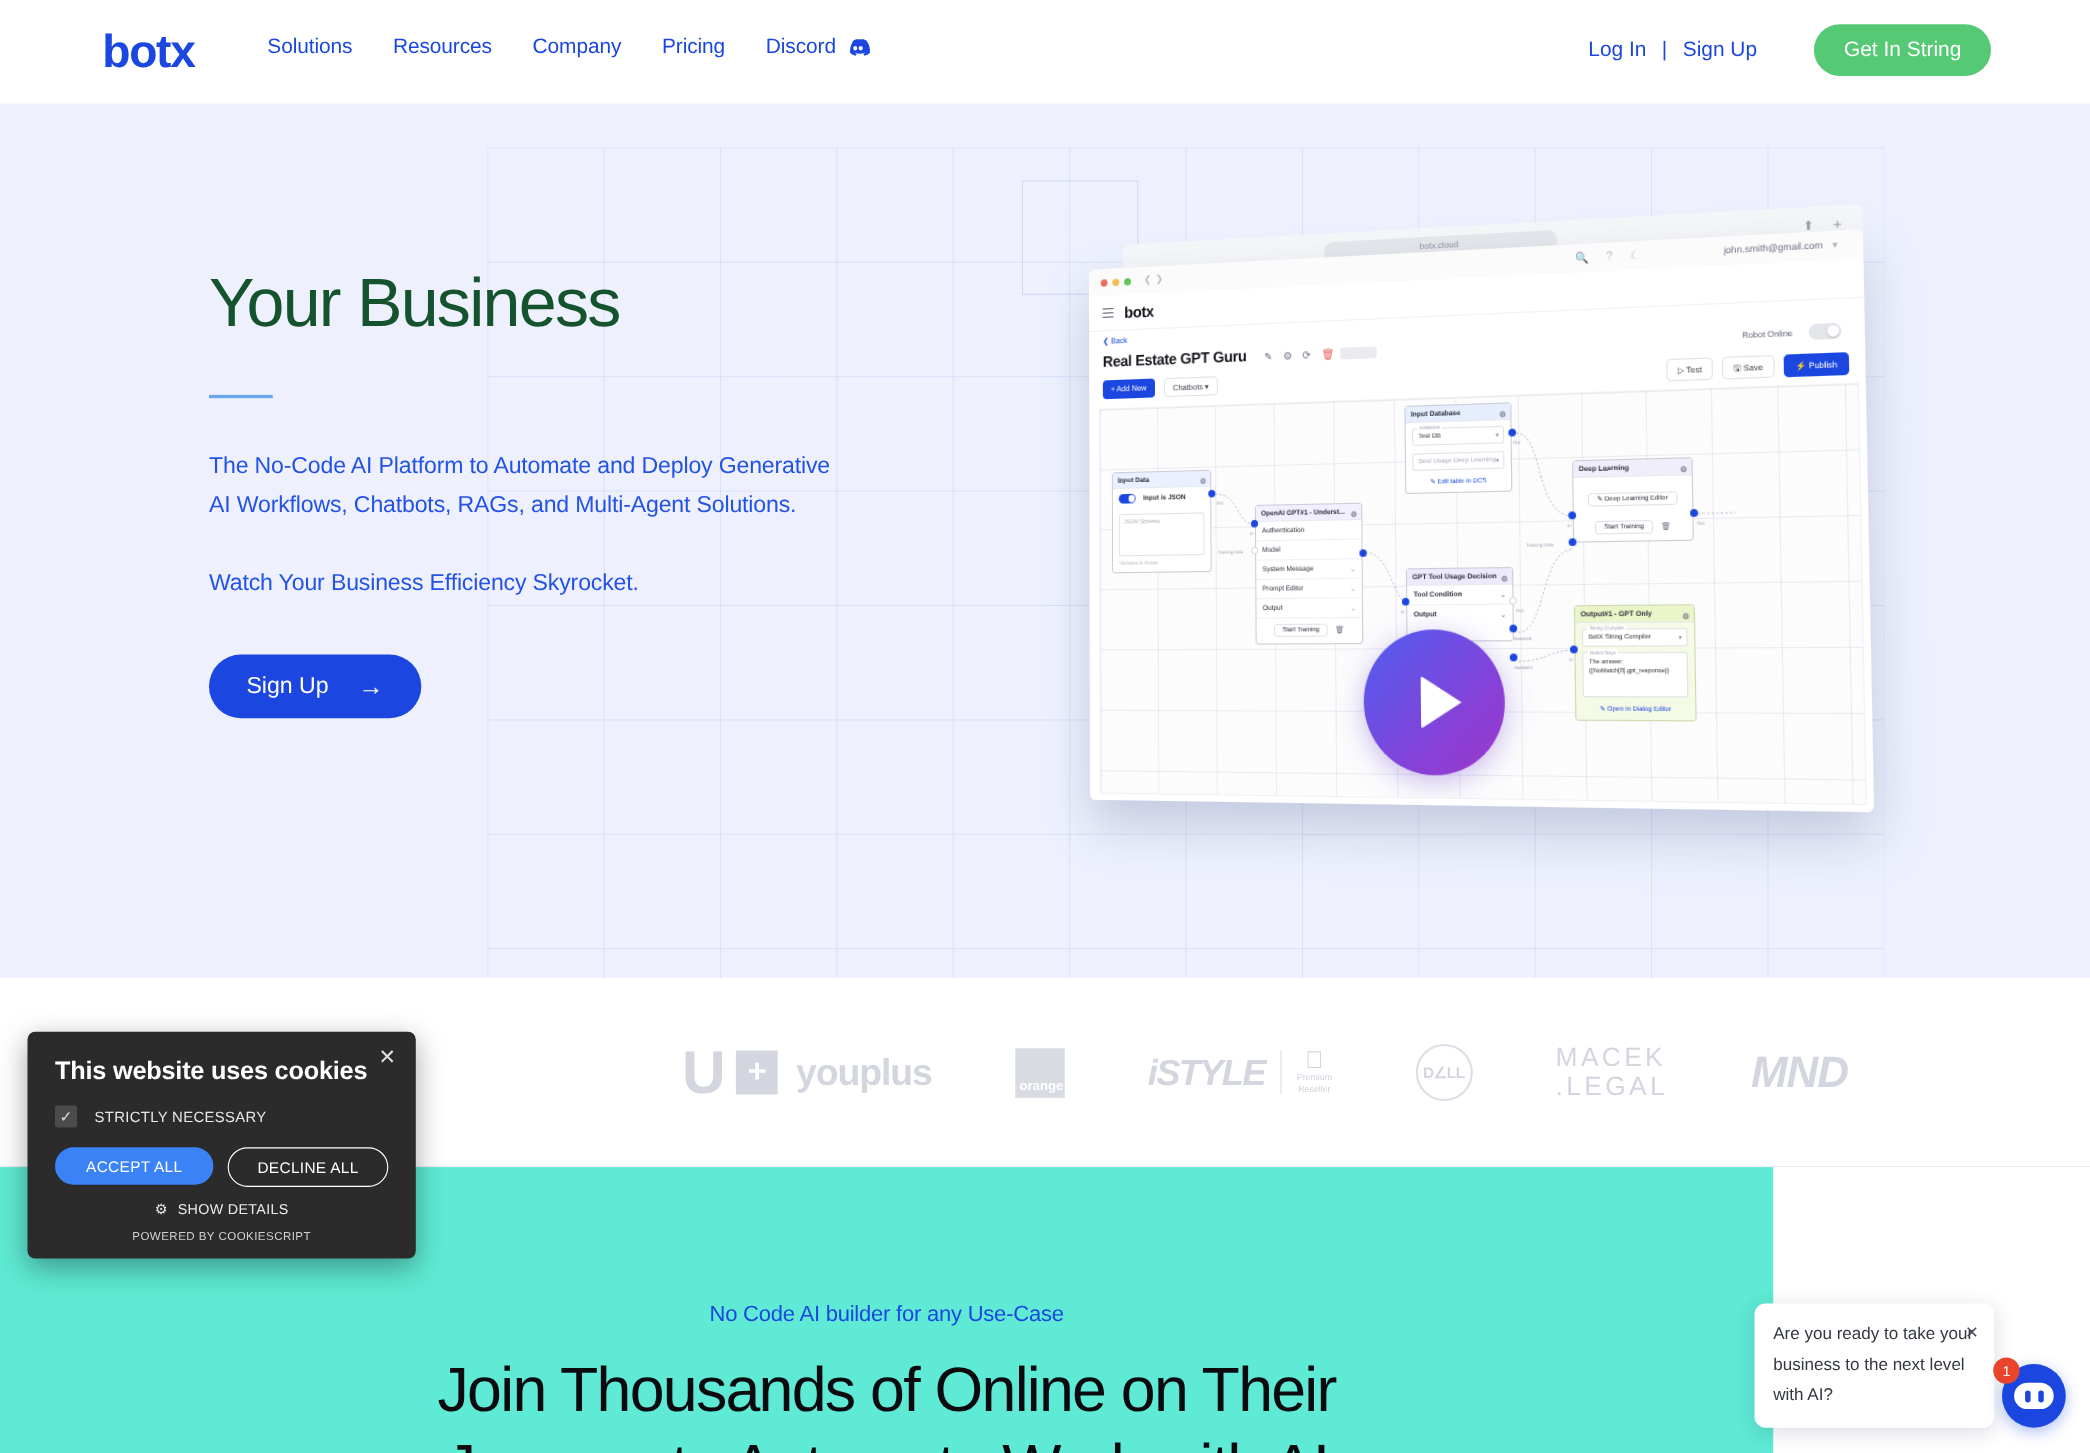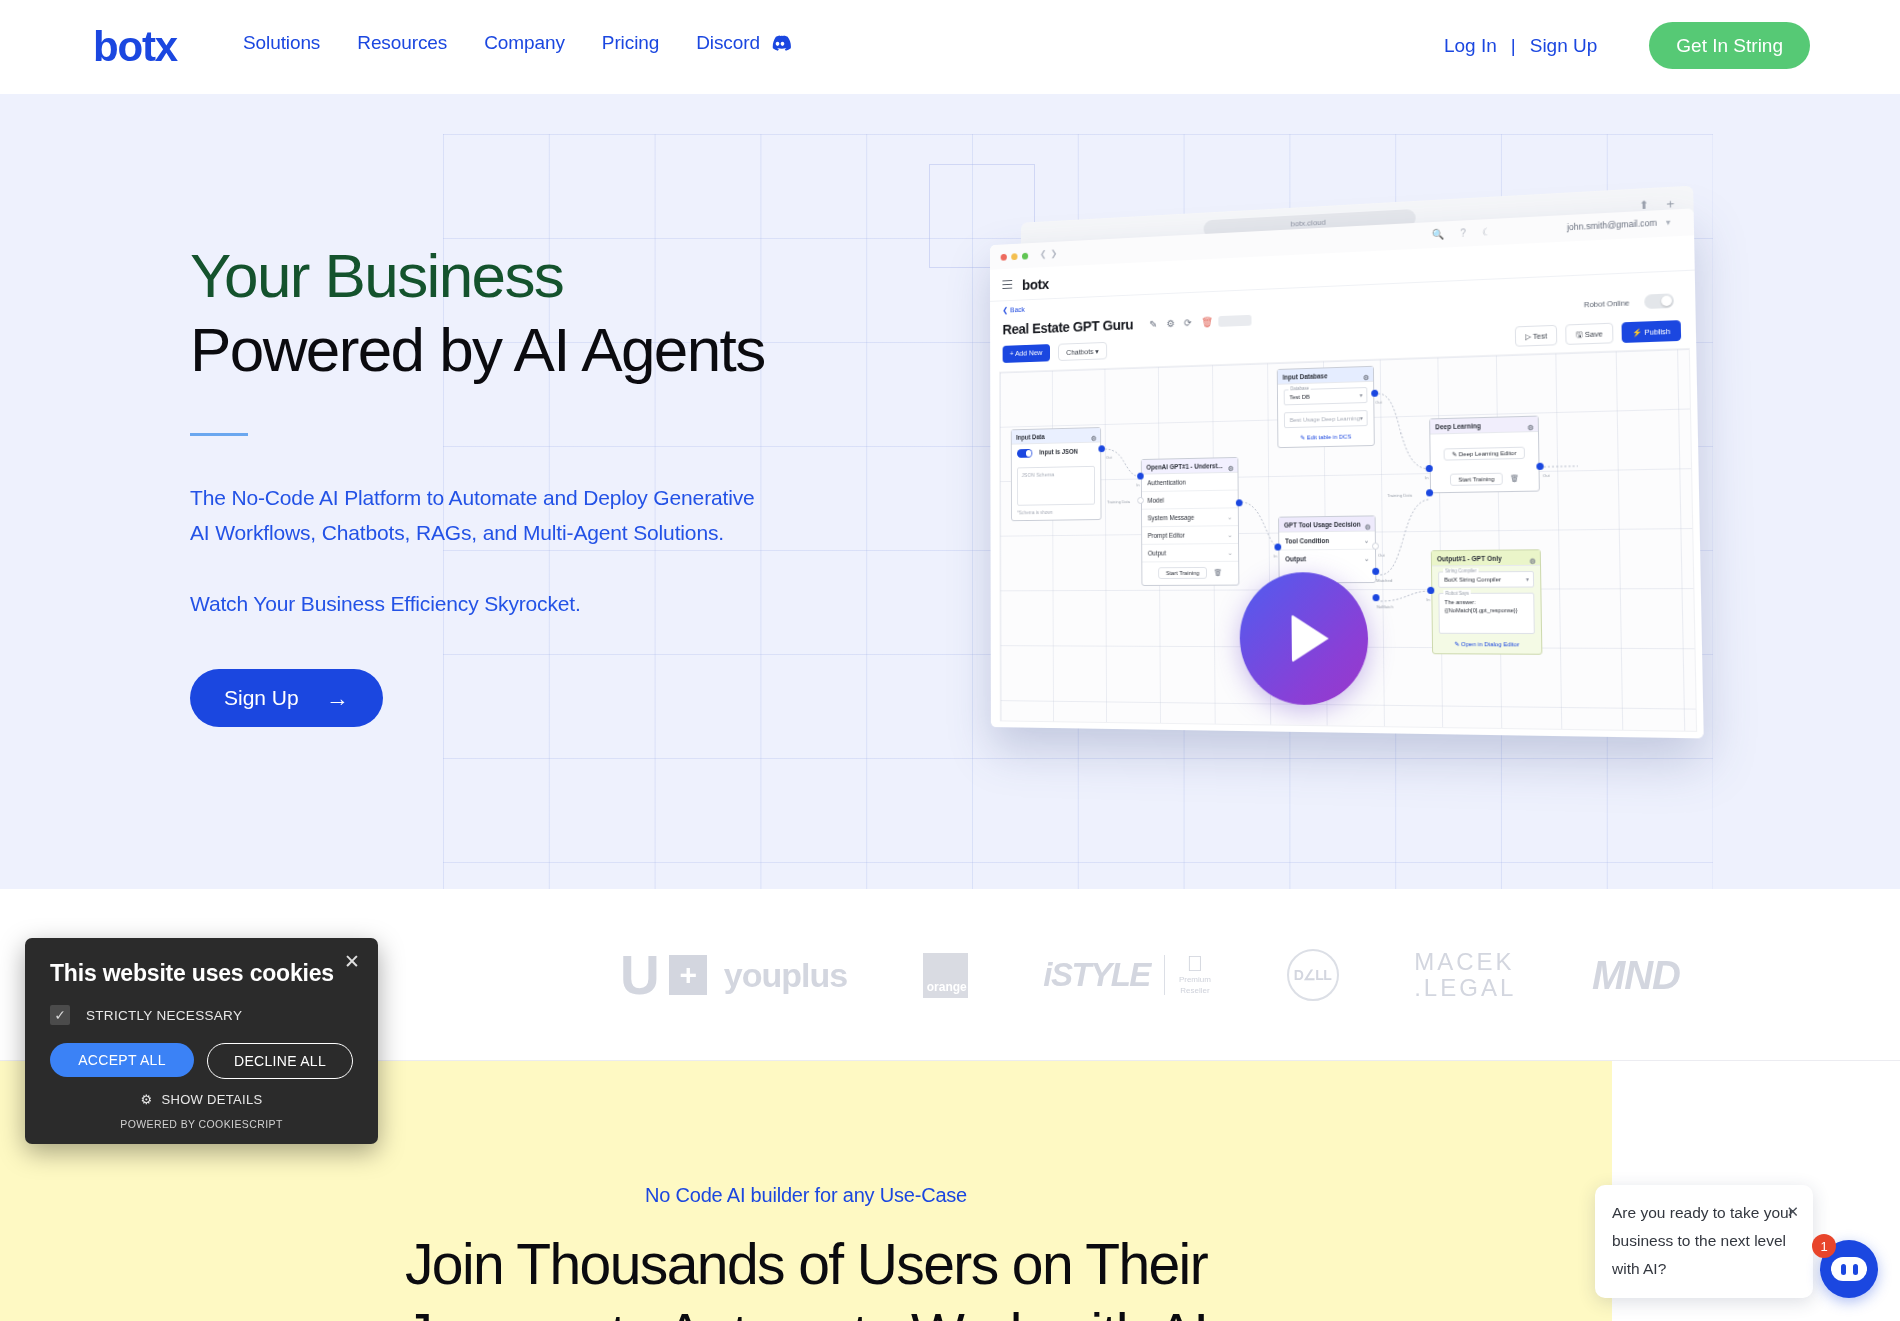--- a/index.html
+++ b/index.html
@@ -218,21 +218,21 @@
   .b-istyle .word { font-size: 33px; font-weight: 800; letter-spacing: -1.5px; font-style: italic; }
   .b-istyle .bar { width: 1px; height: 40px; background: #dcdfe6; }
   .b-istyle .apple { text-align: center; font-size: 8px; line-height: 11px; color: #cfd2db; }
   .b-istyle .apple .gl { font-size: 22px; display: block; line-height: 20px; }
   .b-dell { width: 52px; height: 52px; border: 2px solid #dcdfe6; border-radius: 50%; display:flex; align-items:center; justify-content:center; font-size: 14px; font-weight: 700; letter-spacing: -0.5px; }
   .b-macek { font-size: 24px; letter-spacing: 3px; line-height: 26px; font-weight: 400; }
   .b-mnd { font-size: 40px; font-weight: 800; font-style: italic; letter-spacing: -1px; }
   .logos-divider { position: absolute; top: 1060px; left: 0; width: 1900px; height: 1px; background: #ececf1; }
 
   
-  .section2 { position: absolute; top: 1061px; left: 0; width: 1612px; height: 260px; background: #fef9c3; text-align: center; }
+  .section2 { position: absolute; top: 1061px; left: 0; width: 1612px; height: 260px; background: #5eead4; text-align: center; }
   .eyebrow { margin-top: 123px; font-size: 20px; color: #1b47e0; letter-spacing: -0.2px; }
   .s2-title { margin-top: 22px; font-size: 57px; font-weight: 400; color: #0b0b0f; letter-spacing: -1.6px; line-height: 70px; }
 
   
   .cookie {
     position: absolute; left: 25px; top: 938px; width: 353px;
     background: #2b2b2b; border-radius: 7px; color: #e8e8e8;
     box-shadow: 0 8px 26px rgba(0,0,0,0.35); z-index: 90;
     padding: 22px 25px 14px;
   }
@@ -303,21 +303,20 @@
   </div>
 
   <div class="hero">
     <div class="hero-grid">
       <div class="tile tile-b"></div>
       <div class="tile tile-a"></div>
     </div>
 
     <div class="hero-text">
       <div class="h1-line1">Your Business</div>
-      <div class="h1-line2">Powered by AI Agents</div>
       <div class="rule"></div>
       <p class="lead">The No-Code AI Platform to Automate and Deploy Generative AI Workflows, Chatbots, RAGs, and Multi-Agent Solutions.</p>
       <p class="lead2">Watch Your Business Efficiency Skyrocket.</p>
       <button class="btn-signup">
         <span>Sign Up</span>
         <span class="arr">→</span>
       </button>
     </div>
 
     <div class="mock-wrap">
@@ -564,21 +563,21 @@
       <div class="brand b-mnd">
         <span>MND</span>
       </div>
     </div>
   </div>
   <div class="logos-divider"></div>
 
   <div class="section2">
     <div class="eyebrow">No Code AI builder for any Use-Case</div>
     <div class="s2-title">
-      <span>Join Thousands of Users on Their</span><br>
+      <span>Join Thousands of Online on Their</span><br>
       <span>Journey to Automate Work with AI</span>
     </div>
   </div>
 
   <div class="cookie">
     <span class="cookie-close">✕</span>
     <div class="cookie-title">This website uses cookies</div>
     <div class="cookie-check">
       <span class="chkbox">✓</span>
       <span class="chk-label">STRICTLY NECESSARY</span>

